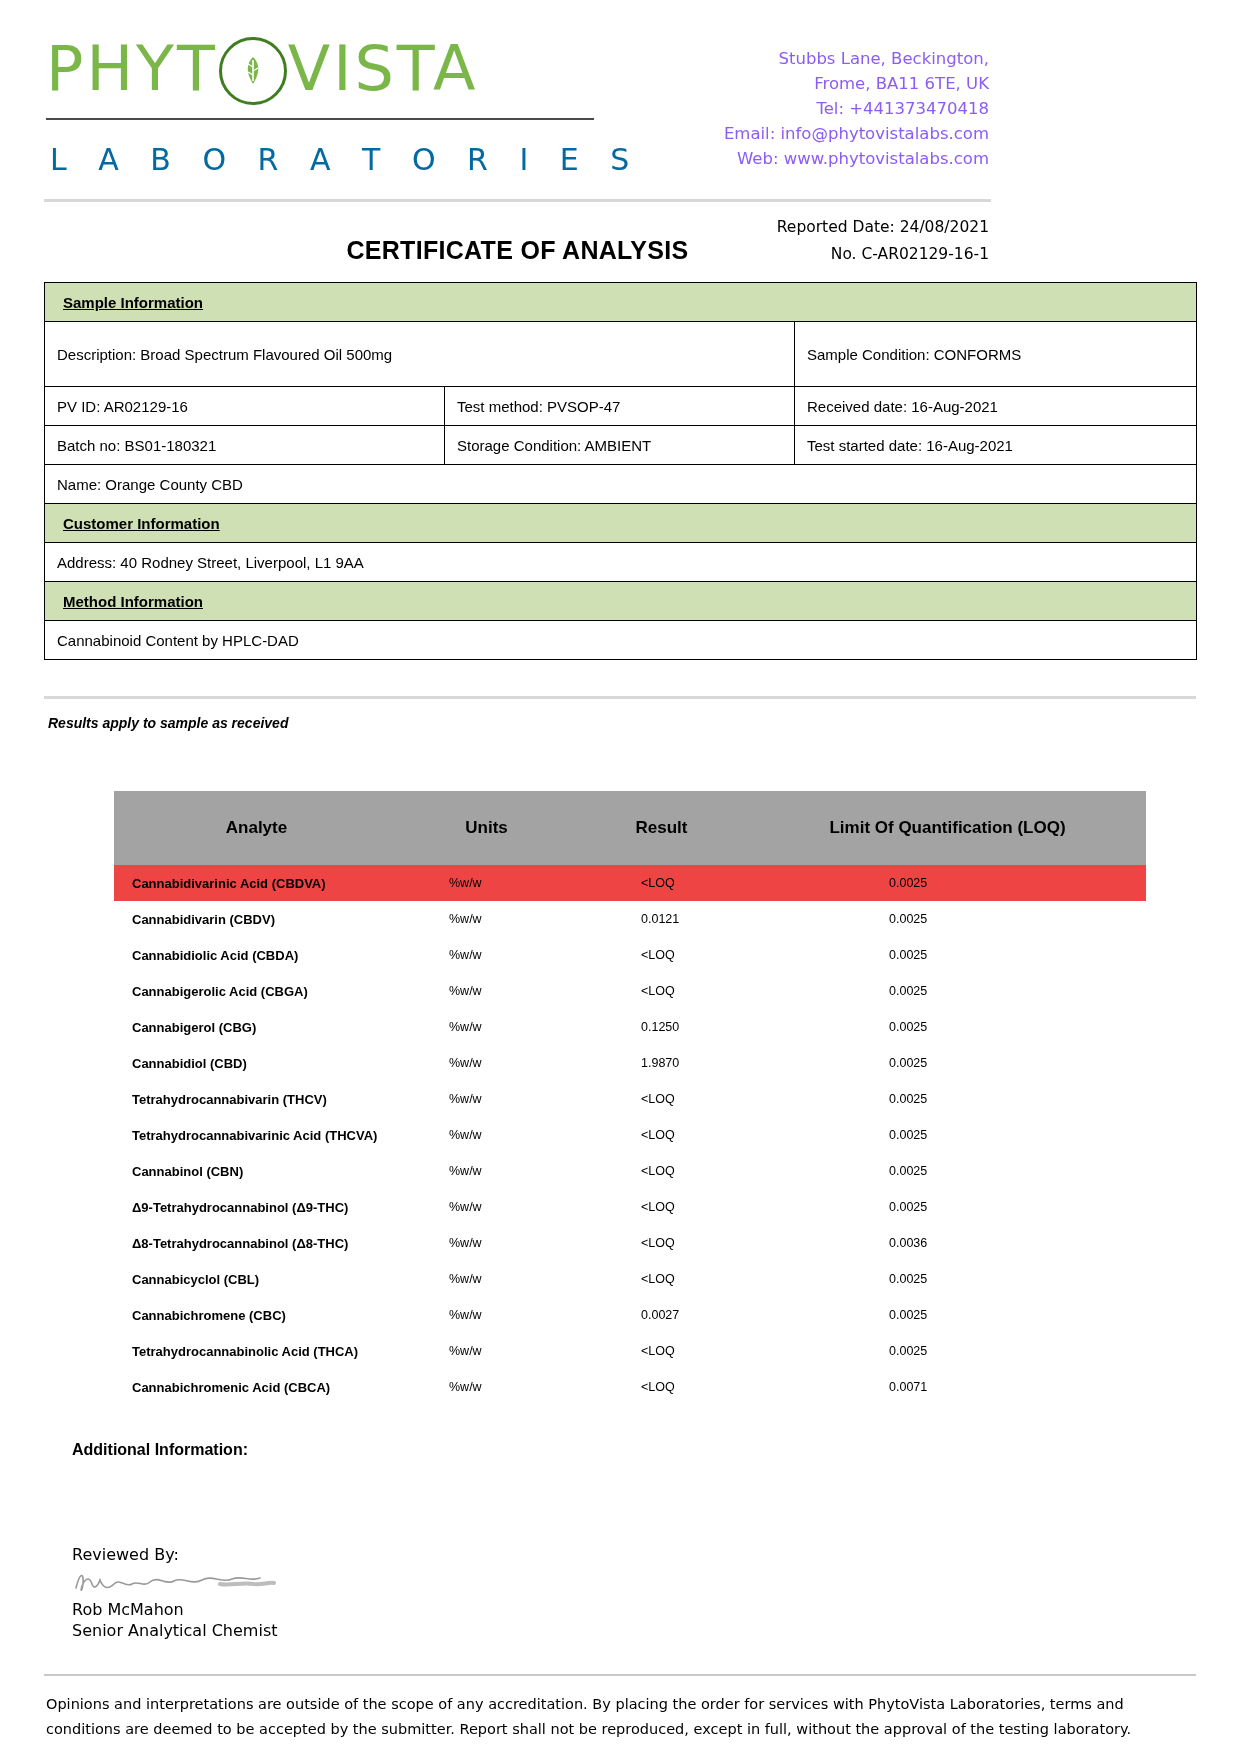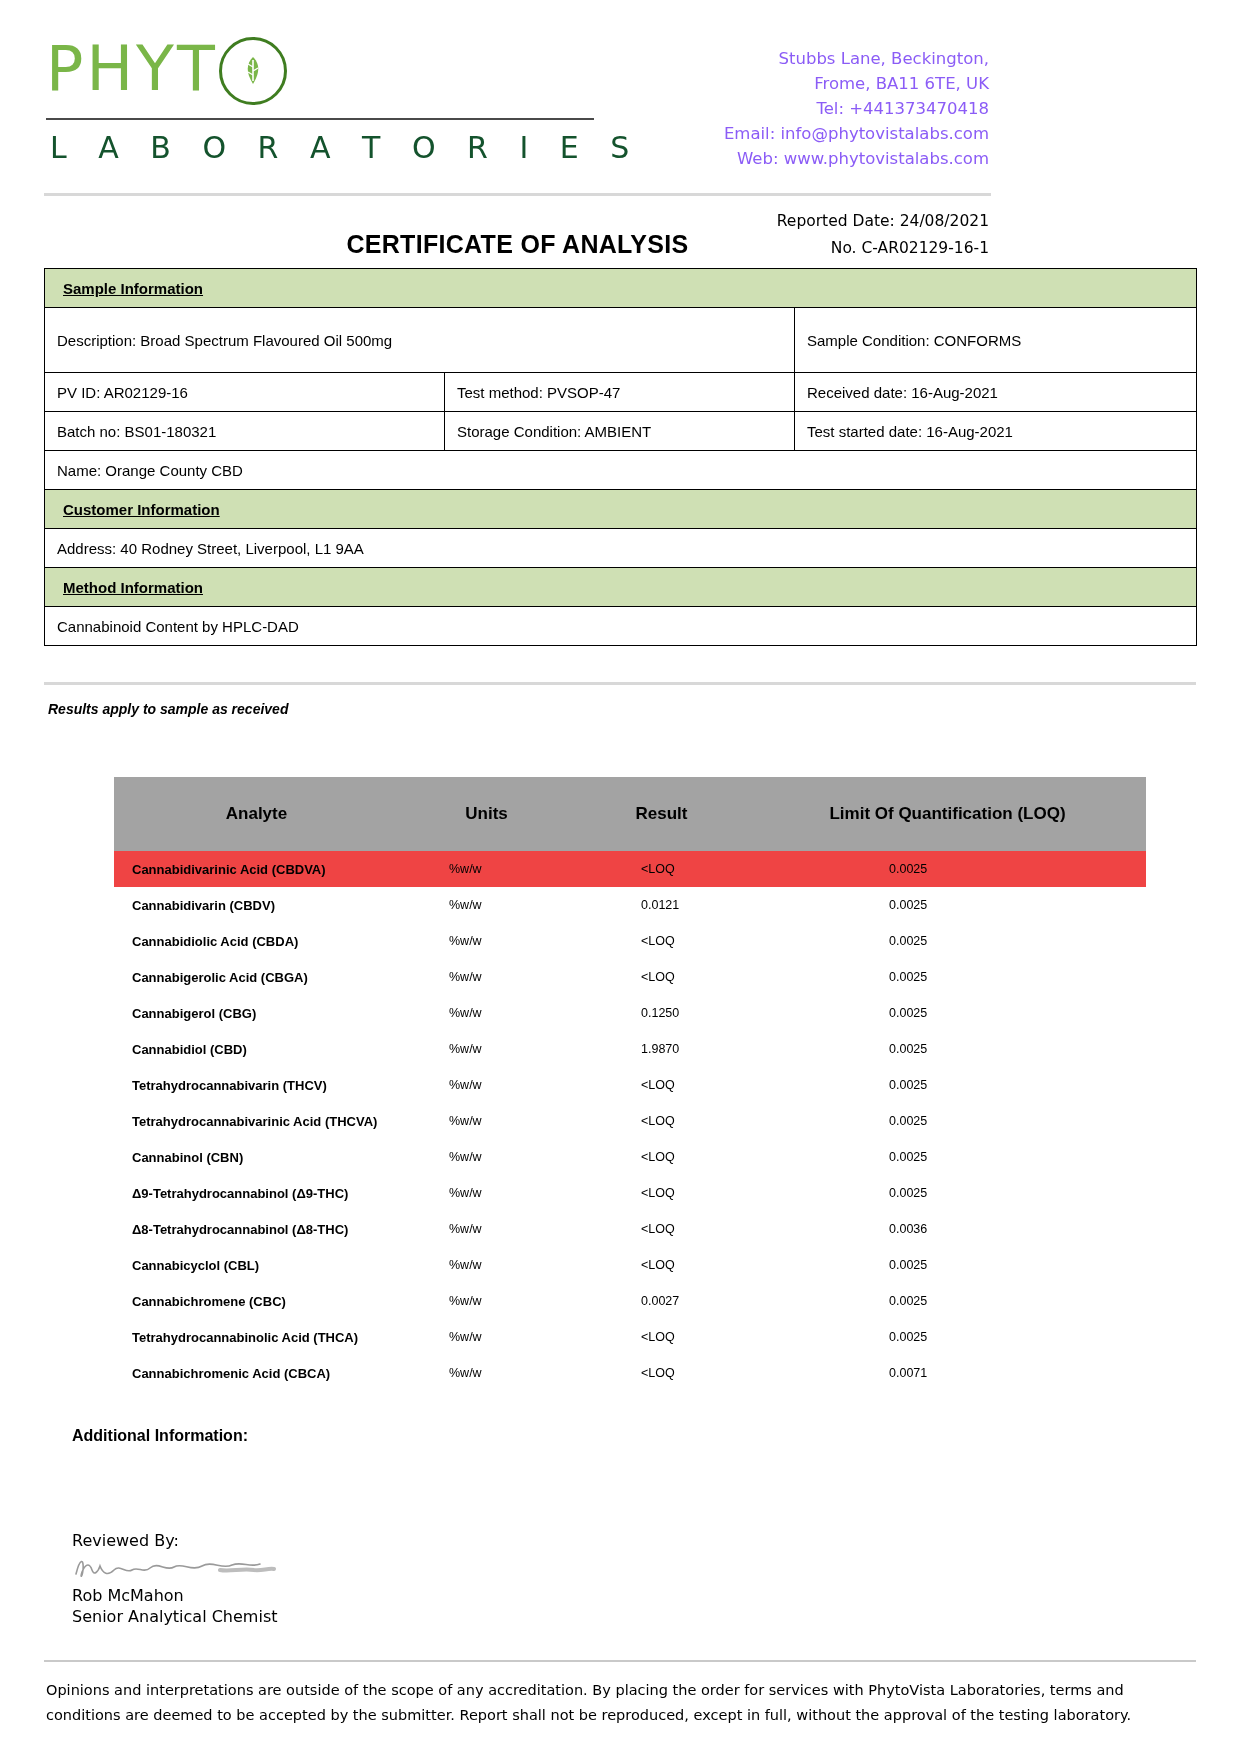--- a/index.html
+++ b/index.html
@@ -59,22 +59,22 @@
   .leaf-mark svg { display:block; }
   .logo-rule {
     border-bottom: 2px solid #4a4a4a;
     width: 548px;
     margin-top: 8px;
   }
   .logo-sub {
     font-family: "DejaVu Sans", sans-serif;
     font-size: 30px;
     letter-spacing: 11px;
-    color: #14532d;
-    margin-top: 10px;
+    color: #0369a1;
+    margin-top: 22px;
     padding-left: 4px;
   }
   .contact {
     text-align: right;
     font-family: "DejaVu Sans", sans-serif;
     font-size: 16.5px;
     line-height: 25px;
     color: #8b5cf6;
     padding-top: 18px;
     padding-right: 2px;
@@ -110,20 +110,21 @@
     line-height: 27px;
     position: relative;
     z-index: 2;
     padding-right: 2px;
   }
 
   
   .info-table {
     width: 1152px;
     border-collapse: collapse;
+    margin-top: 8px;
     table-layout: fixed;
     border-radius: 14px;
   }
   .info-table td {
     border: 1px solid #000000;
     font-size: 15px;
     padding: 8px 10px 8px 12px;
     vertical-align: middle;
     height: 22px;
   }
@@ -237,20 +238,21 @@
     <div class="logo-block">
       <div class="logo-wordmark">
         <span class="seg">PHYT</span>
         <span class="leaf-mark">
           <svg width="40" height="40" viewBox="0 0 40 40" aria-hidden="true">
             <path d="M20 6 C26 12 28 20 20 33 C12 20 14 12 20 6 Z" fill="#7ab648"></path>
             <path d="M20 9 L20 30" stroke="#ffffff" stroke-width="1.6" fill="none"></path>
             <path d="M20 16 L15 13 M20 20 L25 17 M20 24 L15 21" stroke="#ffffff" stroke-width="1.3" fill="none"></path>
           </svg>
         </span>
+        <span class="seg">VISTA</span>
       </div>
       <div class="logo-rule"></div>
       <div class="logo-sub">L A B O R A T O R I E S</div>
     </div>
 
     <div class="contact">
       <div>Stubbs Lane, Beckington,</div>
       <div>Frome, BA11 6TE, UK</div>
       <div>Tel: +441373470418</div>
       <div>Email: info@phytovistalabs.com</div>

